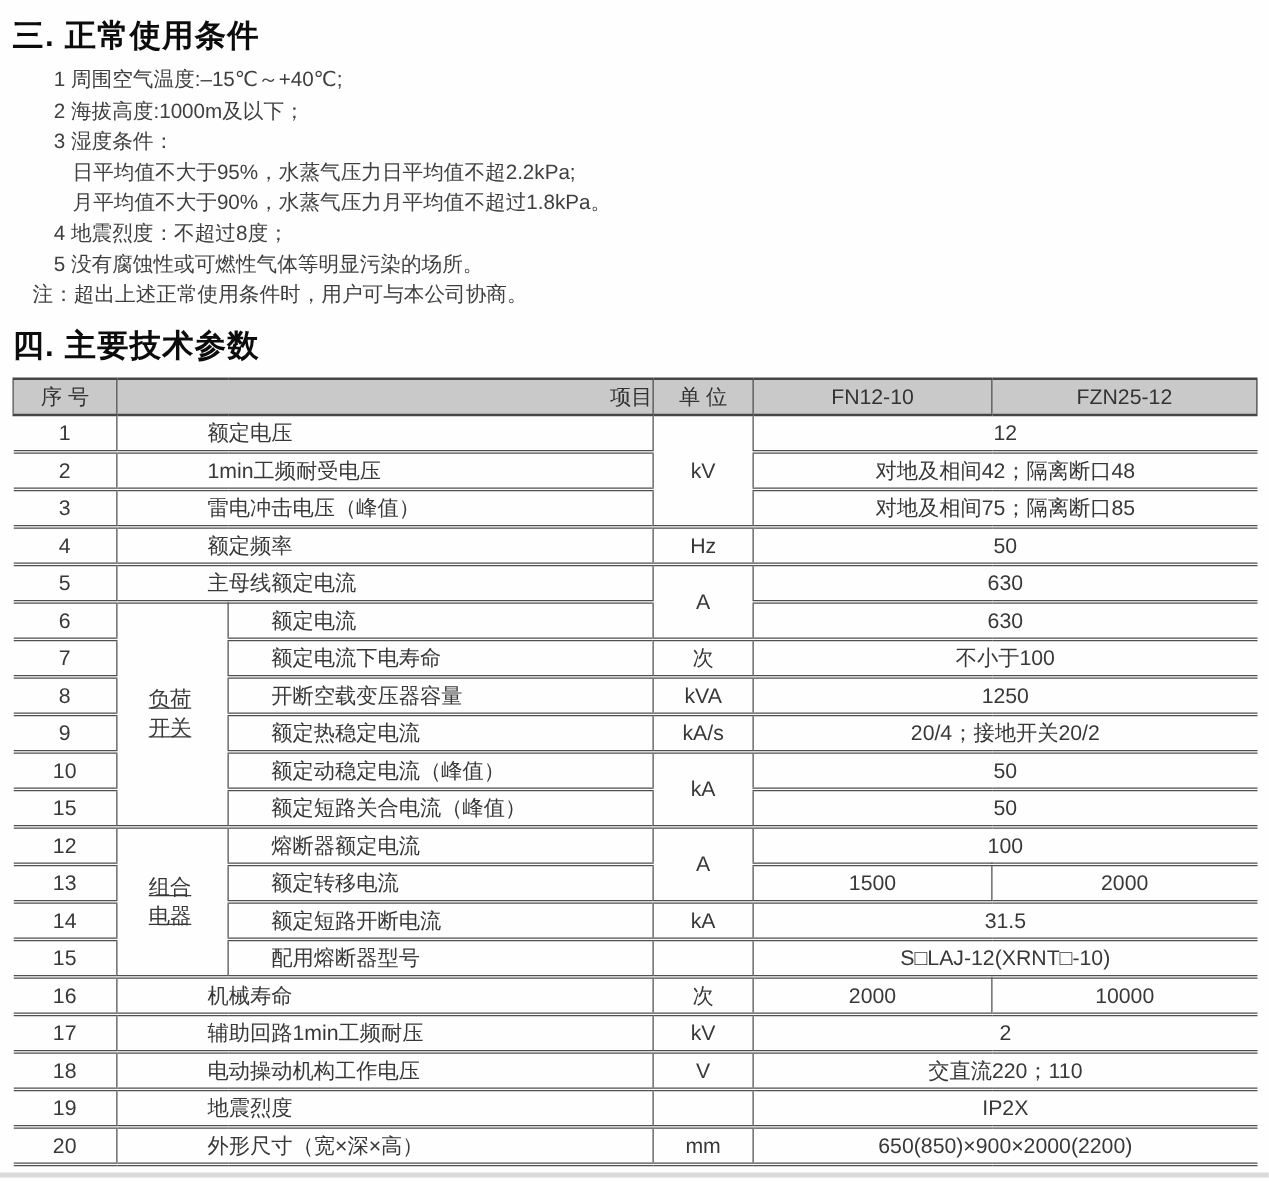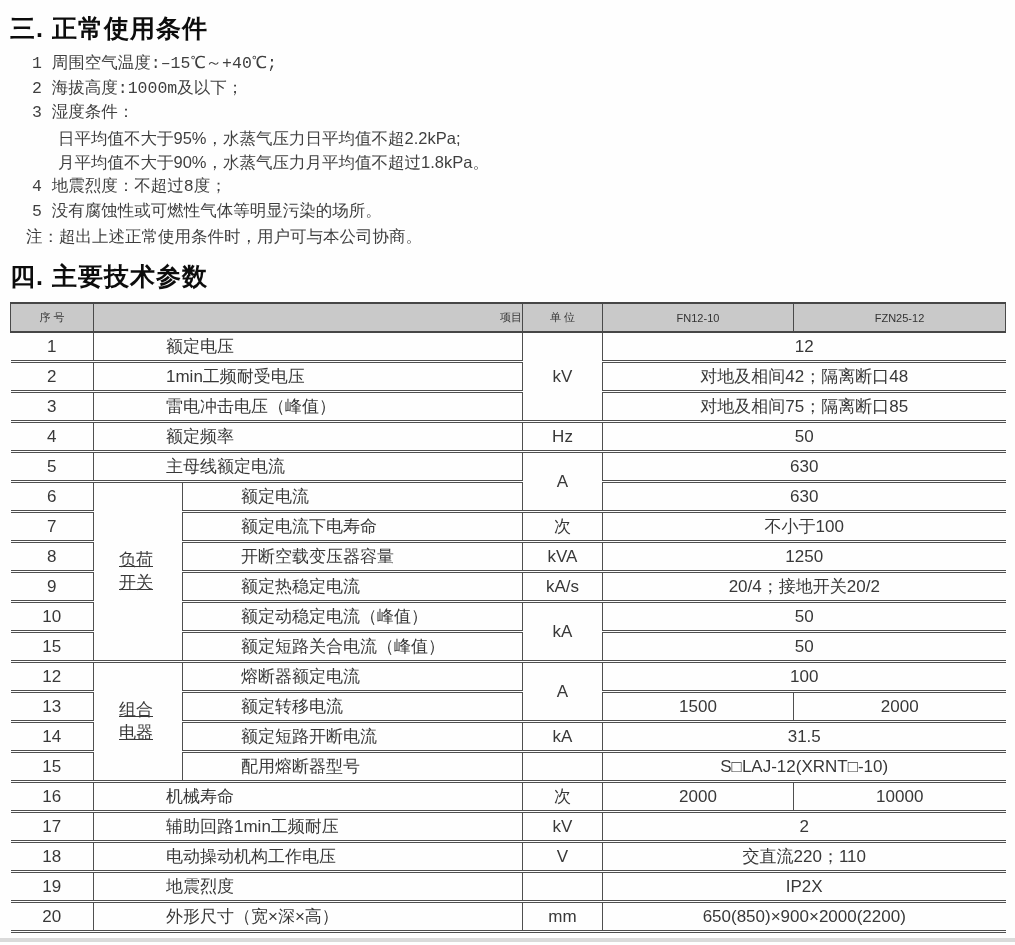--- a/index.html
+++ b/index.html
@@ -9,49 +9,49 @@
     color:#3d3d3d;overflow:hidden;
   }
   .sec-title{
     position:absolute;left:10px;font-size:25px;font-weight:bold;color:#0c0c0c;
     letter-spacing:1px;white-space:nowrap;
   }
   #sec3-title{top:12px;}
   #sec4-title{top:260px;}
   #cond-list{position:absolute;left:0;top:52px;width:1000px;}
   .cond-line{font-size:16.5px;line-height:24.6px;color:#3f3f3f;white-space:nowrap;}
-  .indent-a{padding-left:32px;font-family:Liberation Mono, monospace;}
+  .indent-a{padding-left:43px;}
   .indent-b{padding-left:58px;}
   .indent-c{padding-left:26px;}
 
   #params-table{
     position:absolute;left:10px;top:302px;width:995px;
     border-collapse:collapse;table-layout:fixed;
     font-size:17px;color:#383838;
   }
   #params-table col.w-no{width:83px;}
   #params-table col.w-group{width:89px;}
   #params-table col.w-item{width:340px;}
   #params-table col.w-unit{width:80px;}
   #params-table col.w-fn{width:191px;}
   #params-table col.w-fzn{width:212px;}
   #params-table th{
-    background:#c9c9c9;font-weight:normal;font-size:11px;color:#333;
+    background:#c9c9c9;font-weight:normal;font-size:17px;color:#333;
     border:1px solid #4a4a4a;border-top:2px solid #464646;border-bottom:2px solid #464646;
     height:27px;text-align:center;padding:0;
   }
   #params-table th.h-item{text-align:right;padding-left:52px;}
   #params-table td{
     height:27px;padding:0;text-align:center;vertical-align:middle;
     border-bottom:3px double #4f4f4f;border-left:1px solid #4f4f4f;
     white-space:nowrap;overflow:hidden;
   }
   #params-table td.c-no{border-left:none;}
   #params-table td.c-item-full{text-align:left;padding-left:72px;}
-  #params-table td.c-item-sub{text-align:left;padding-left:58px;}
+  #params-table td.c-item-sub{text-align:left;padding-left:34px;}
   #params-table td.c-group span{
     display:inline-block;width:38px;word-break:break-all;line-height:1.35;
     text-align:left;white-space:normal;text-decoration:underline;
   }
   #bottom-band{
     position:absolute;left:0;top:938px;width:1015px;height:4px;background:#dadada;
   }
 </style>
 </head>
 <body>

